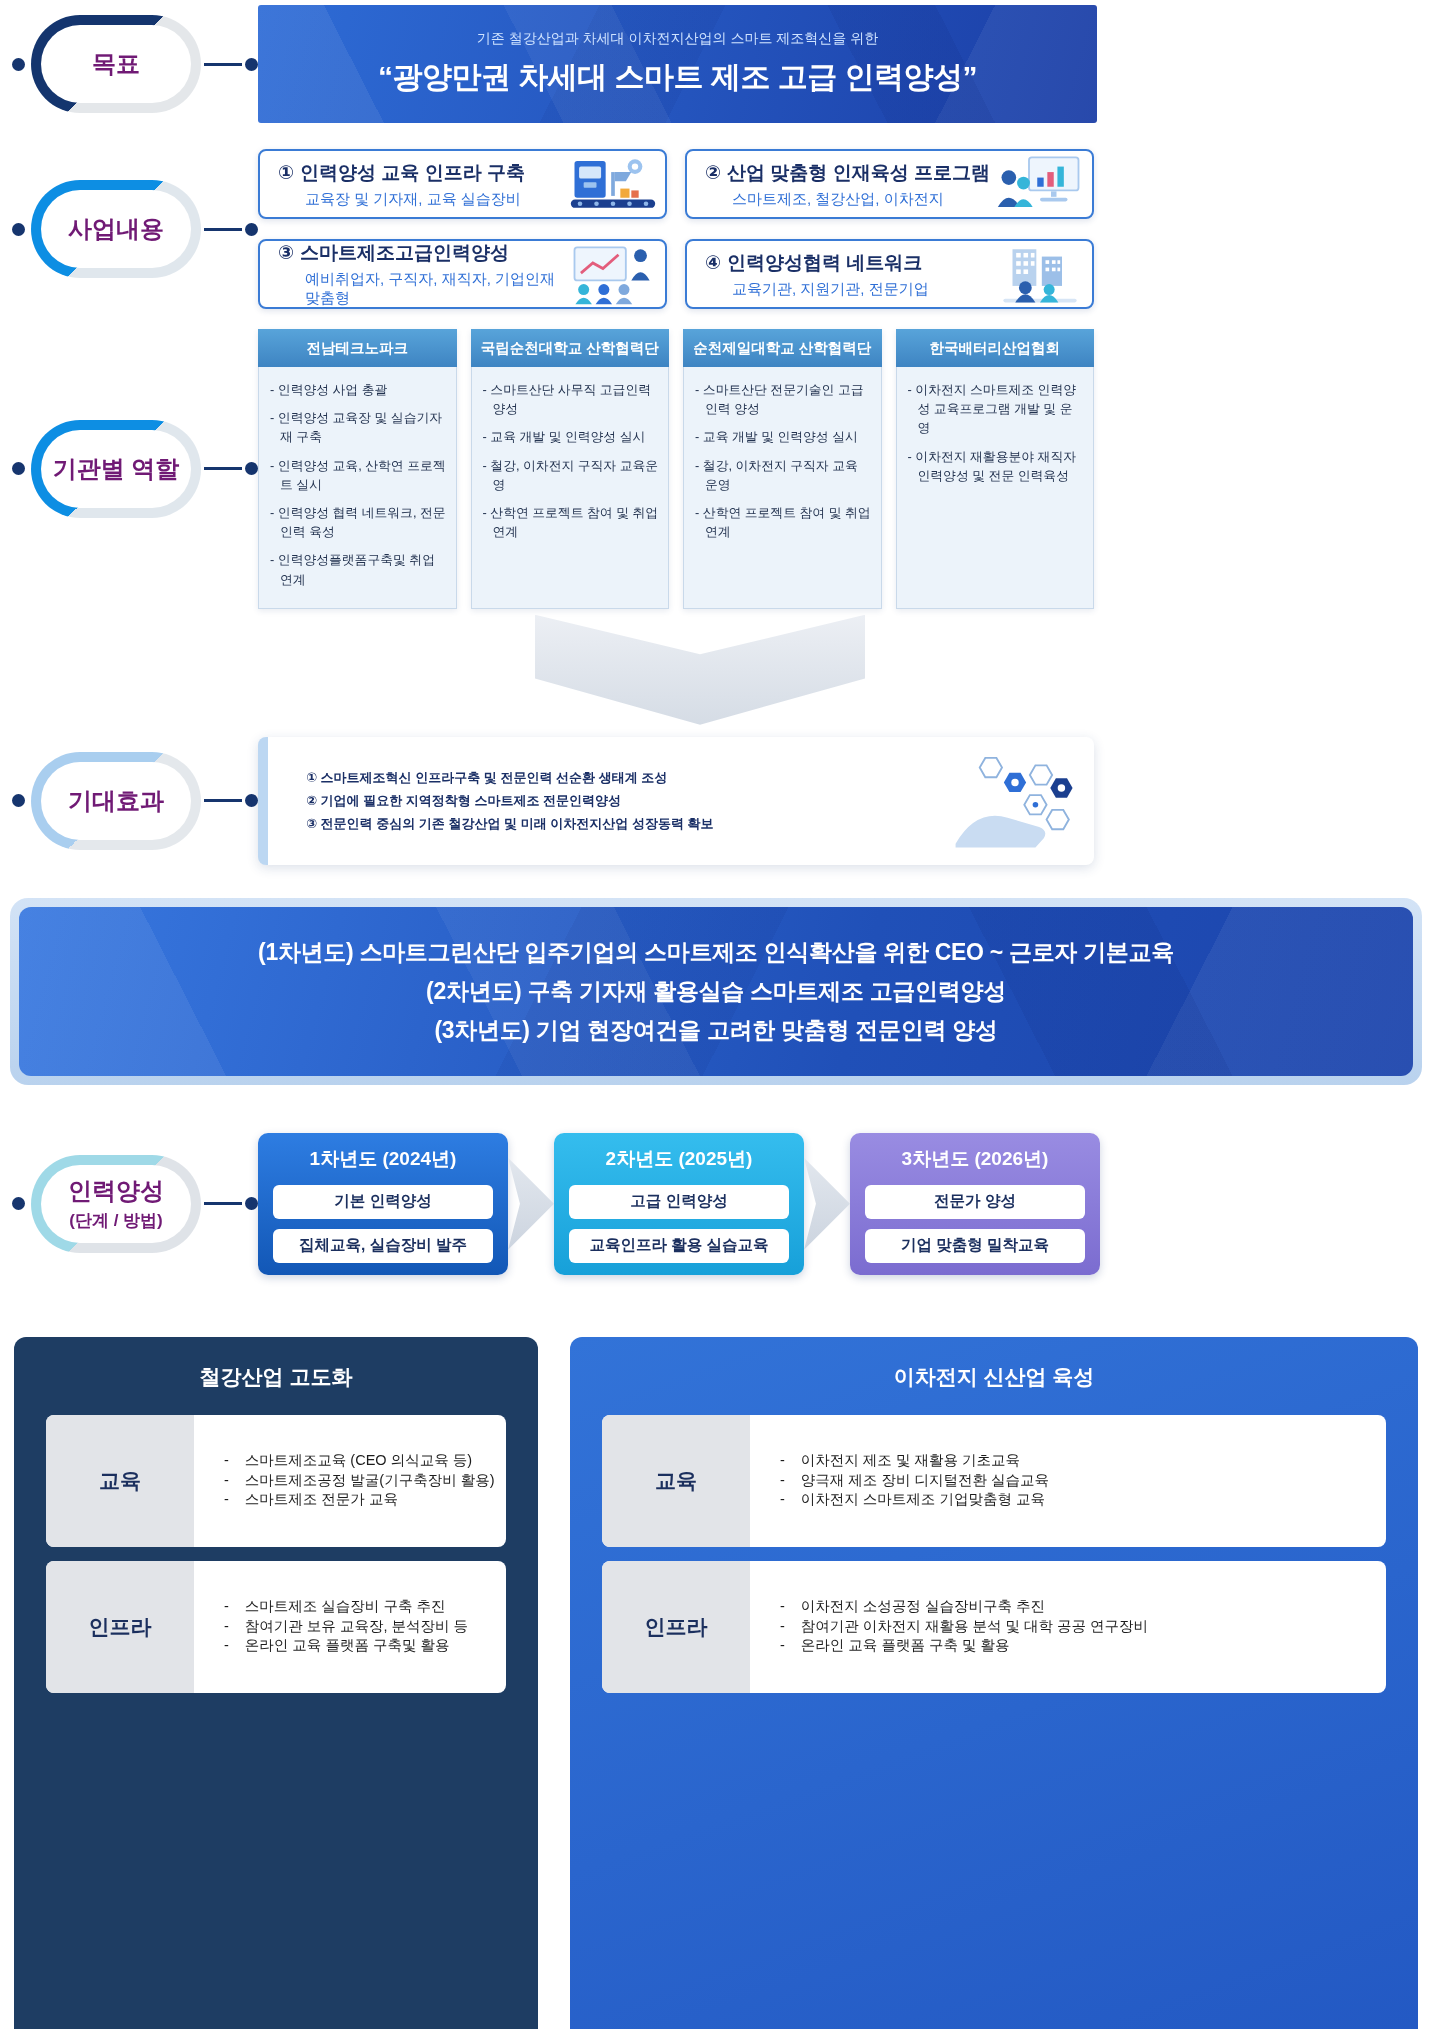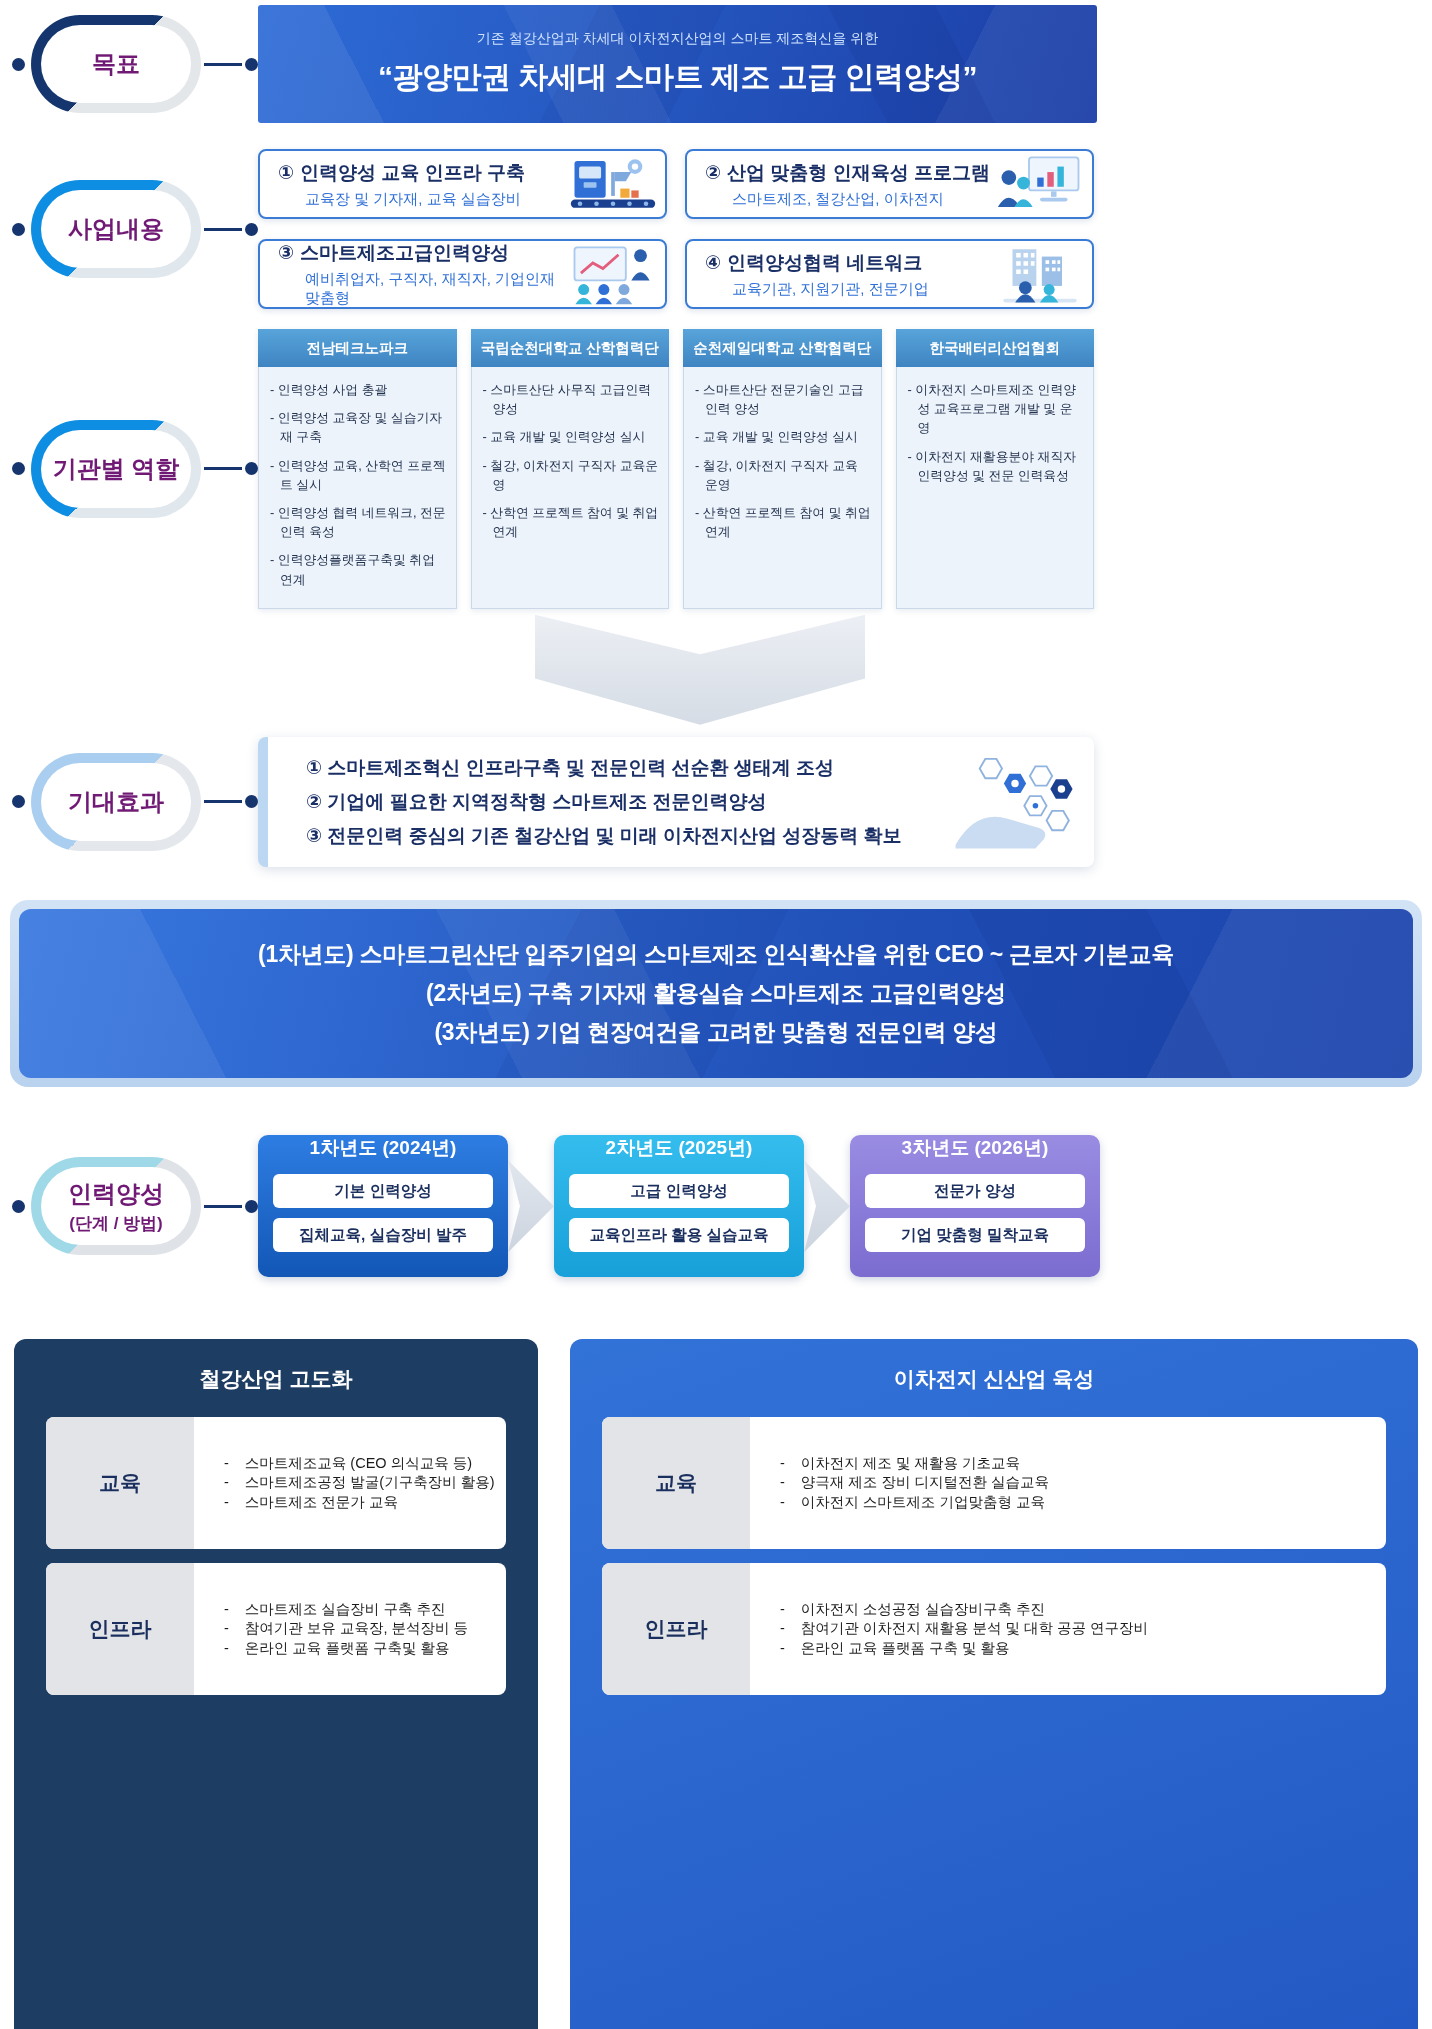--- a/index.html
+++ b/index.html
@@ -60,33 +60,33 @@
 
   
   .big-arrow { width:330px; height:110px; margin:6px 0 0 535px; background:linear-gradient(180deg,#eceff4,#d5dce5);
                clip-path:polygon(0 0,50% 36%,100% 0,100% 58%,50% 100%,0 58%); }
 
   
   .effects-row { margin-top:12px; align-items:center; }
   .effects-box { width:836px; min-height:122px; background:#fff; border-radius:8px; border-left:10px solid #bcd7f2;
                  box-shadow:0 3px 12px rgba(30,60,120,.16); display:flex; align-items:center; padding:14px 14px 14px 0; }
   .effects-list { flex:1; padding-left:38px; }
-  .effect-item { color:#1a2f66; font-weight:bold; font-size:19px; line-height:1.8; }
+  .effect-item { color:#1a2f66; font-weight:bold; font-size:13px; line-height:1.8; }
   .effects-icon { width:130px; height:100px; flex:0 0 auto; }
 
   
   .mid-wrap { margin:33px 10px 0; background:linear-gradient(180deg,#d3e3f6,#b9d2ee); border-radius:18px; padding:9px; }
   .mid-banner { border-radius:12px; background:linear-gradient(105deg,#3878e0 0%,#2050b8 60%,#1c44ac 100%);
                 padding:26px 20px; text-align:center; color:#fff; }
   .mid-line { font-size:23px; font-weight:bold; line-height:39px; letter-spacing:-0.3px; }
 
   
   .phases-row { margin-top:48px; align-items:center; }
   .phases { display:flex; align-items:center; }
-  .phase-box { width:250px; height:142px; border-radius:10px; padding-top:0; box-shadow:0 3px 8px rgba(30,60,120,.22); }
+  .phase-box { width:250px; height:142px; border-radius:10px; padding-top:13px; box-shadow:0 3px 8px rgba(30,60,120,.22); }
   .phase-1 { background:linear-gradient(180deg,#2e7de2,#1257b6); }
   .phase-2 { background:linear-gradient(180deg,#35bdee,#17a0d9); }
   .phase-3 { background:linear-gradient(180deg,#998ce2,#7b6cd0); }
   .phase-title { color:#fff; text-align:center; font-weight:bold; font-size:19px; margin-bottom:13px; }
   .phase-pill { background:#fff; border-radius:6px; height:34px; margin:0 15px 10px; display:flex; align-items:center;
                 justify-content:center; font-size:15.5px; font-weight:bold; color:#1b2f5e; }
   .phase-arrow { width:46px; height:92px; flex:0 0 auto; background:linear-gradient(180deg,#e2e7ee,#ccd4df);
                  clip-path:polygon(0 0,100% 50%,0 100%,26% 50%); }
 
   

